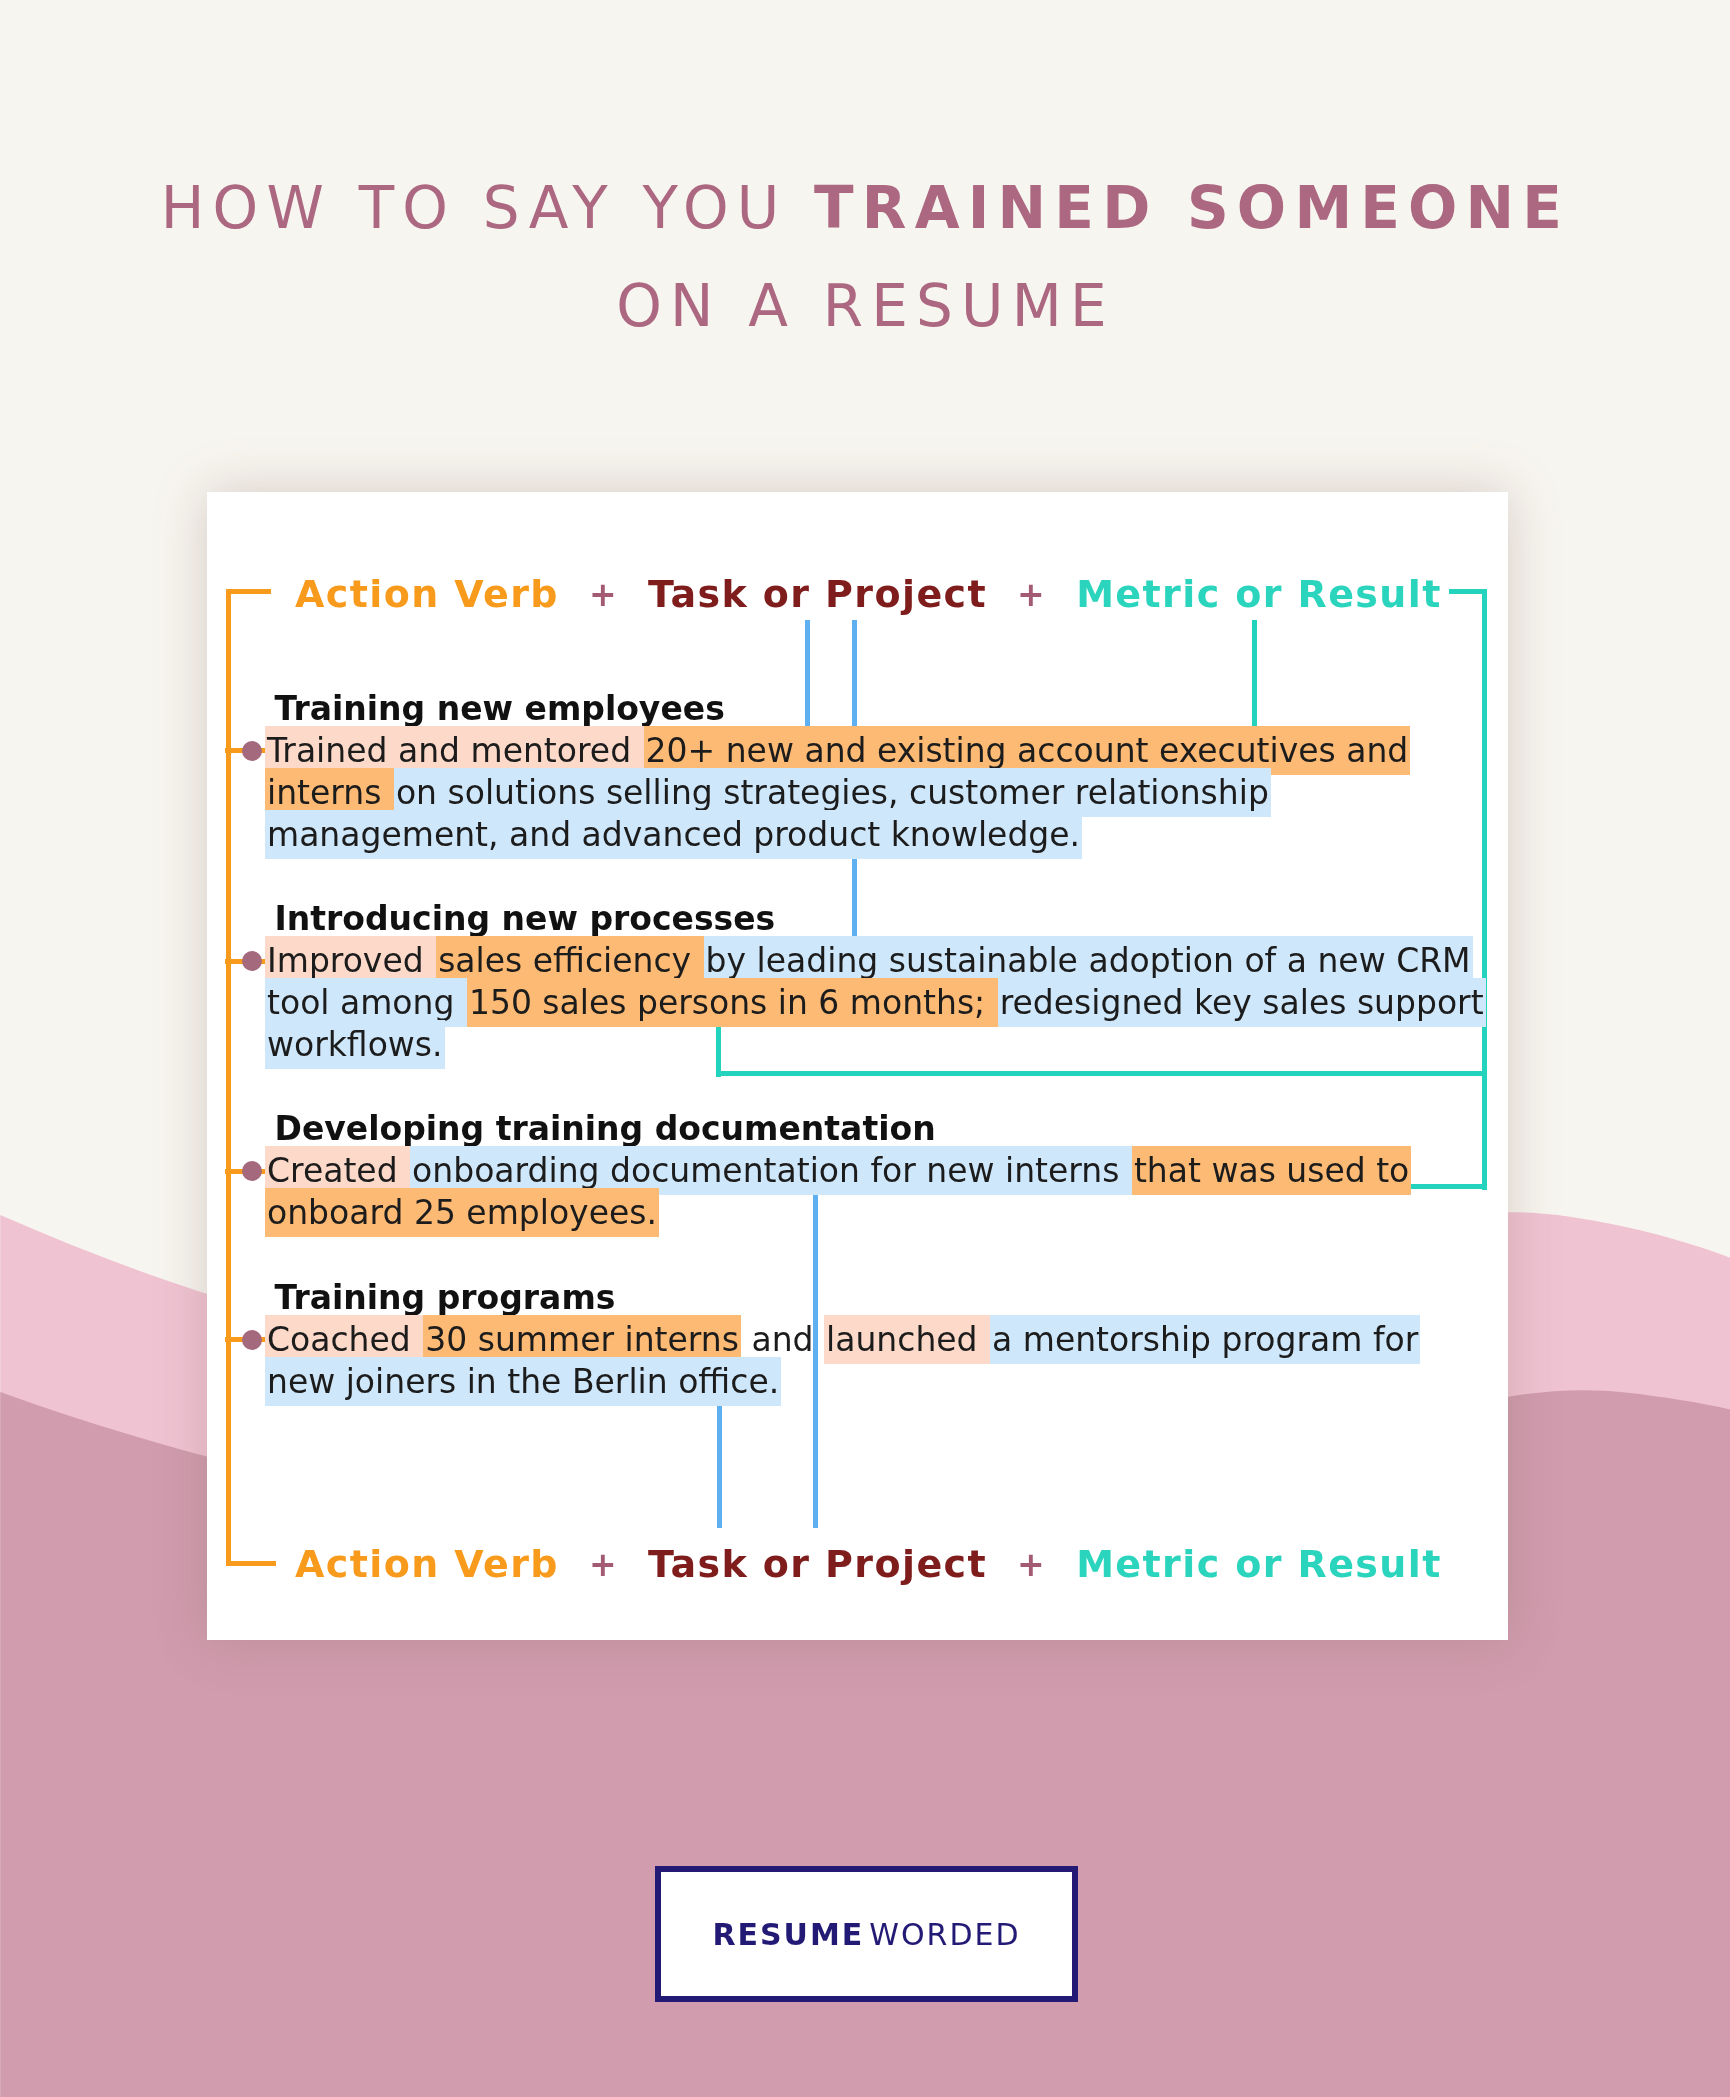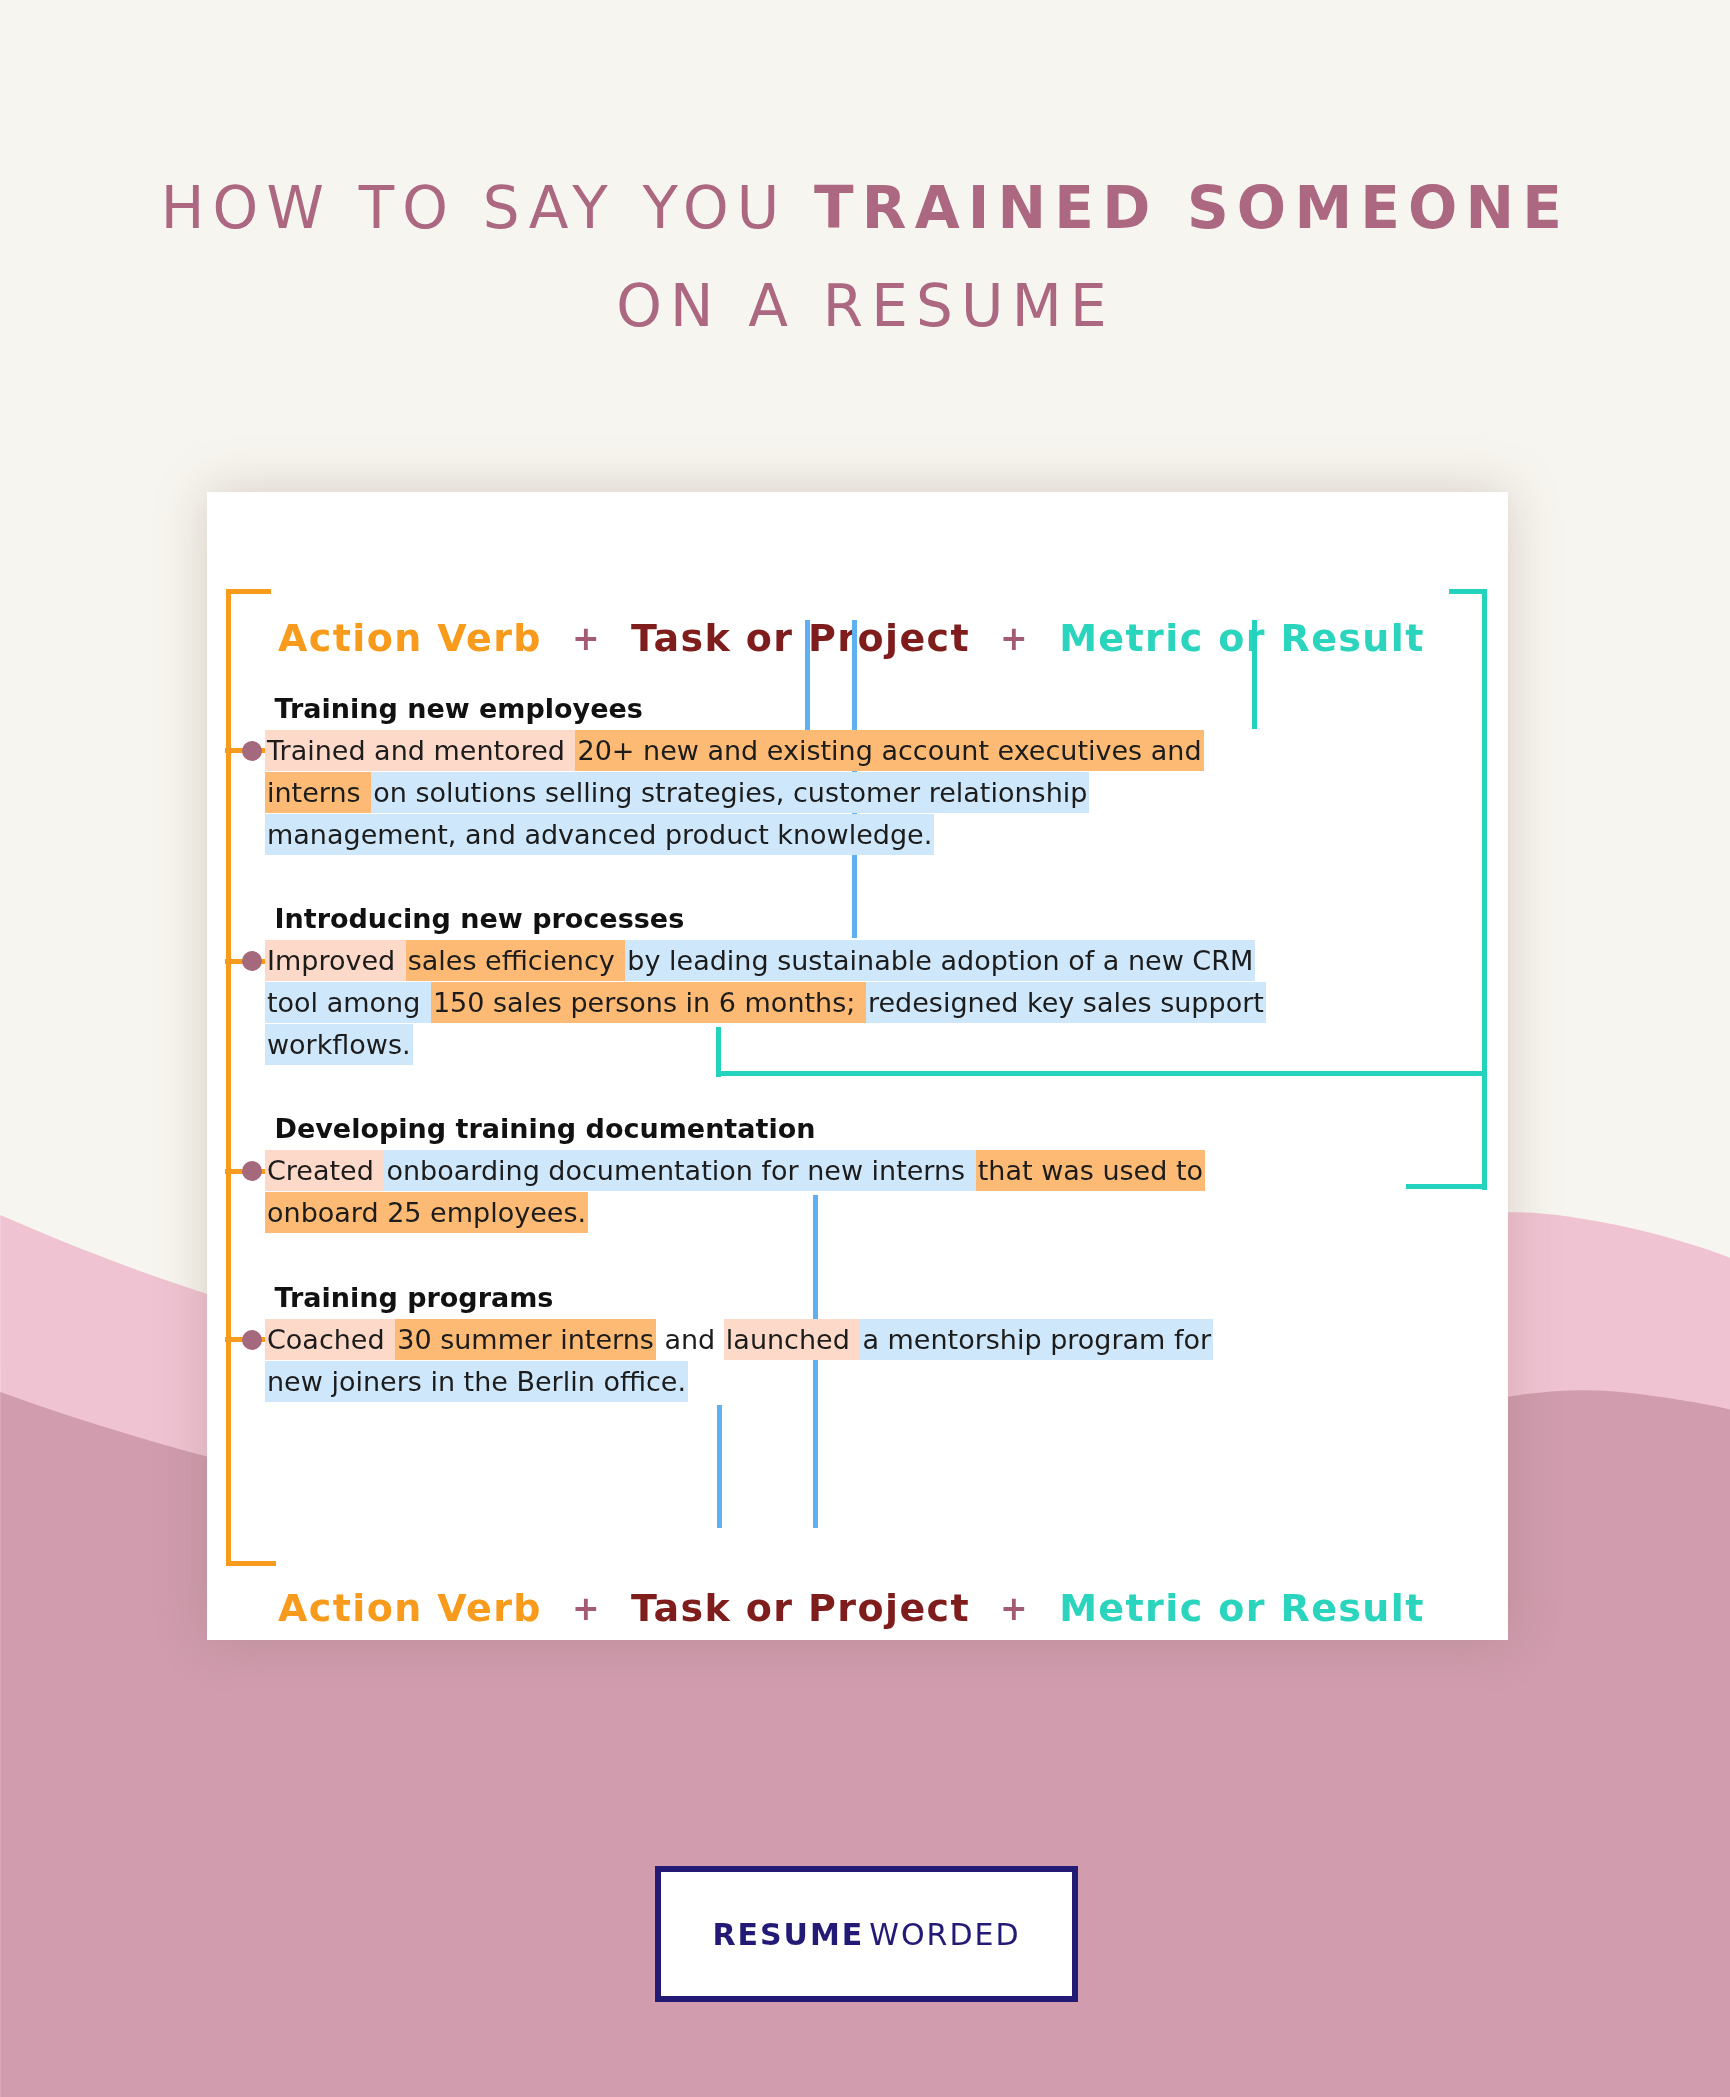--- a/index.html
+++ b/index.html
@@ -14,38 +14,38 @@
          font-size:58px;letter-spacing:8.2px;line-height:75px;z-index:1;white-space:nowrap;}
   #title-line1{top:171px;font-weight:400;}
   #title-line1 b{font-weight:700;letter-spacing:8.2px;}
   #title-line2{top:269px;font-weight:400;}
 
   
   #card{position:absolute;left:207px;top:492px;width:1301px;height:1148px;background:#ffffff;
         box-shadow:0 0 48px rgba(140,110,100,0.30);z-index:2;}
 
   
-  .formula-row{position:absolute;left:71px;display:flex;align-items:center;gap:30px;
-               font-weight:700;font-size:38px;letter-spacing:1.4px;white-space:nowrap;height:42px;margin-top:44px;}
+  .formula-row{position:absolute;left:88px;display:flex;align-items:center;gap:30px;
+               font-weight:700;font-size:38px;letter-spacing:1.4px;white-space:nowrap;height:42px;}
   #formula-top{top:81px;}
   #formula-bottom{top:1051px;}
   .lbl-orange{color:#f89b1c;}
   .lbl-blue{color:#7f1d1d;}
   .lbl-teal{color:#2bd4bd;}
   .lbl-plus{color:#a25b72;font-size:33px;}
 
   
   .conn{position:absolute;}
   .orange{background:#f89b1c;}
   .teal{background:#23d3be;}
   .blue{background:#5fb0f0;}
   .dot{position:absolute;width:20.4px;height:20.4px;border-radius:50%;background:#a5697e;}
 
   
-  .section{position:absolute;left:58px;white-space:nowrap;color:#1c1c1c;font-size:27px;}
+  .section{position:absolute;left:58px;white-space:nowrap;color:#1c1c1c;font-size:33px;}
   .section .heading{font-weight:700;height:42px;line-height:42px;padding-left:9.5px;color:#111;}
   .section .tline{height:42px;line-height:42px;}
   .seg{padding:4.8px 2px;}
   .hl-peach{background:#fcd9c8;}
   .hl-mint{background:#fdba74;}
   .hl-blue{background:#cfe7fa;}
   .hl-none{padding:4.8px 0;}
 
   
   #brand{position:absolute;left:655px;top:1866px;width:423px;height:136px;background:#ffffff;

